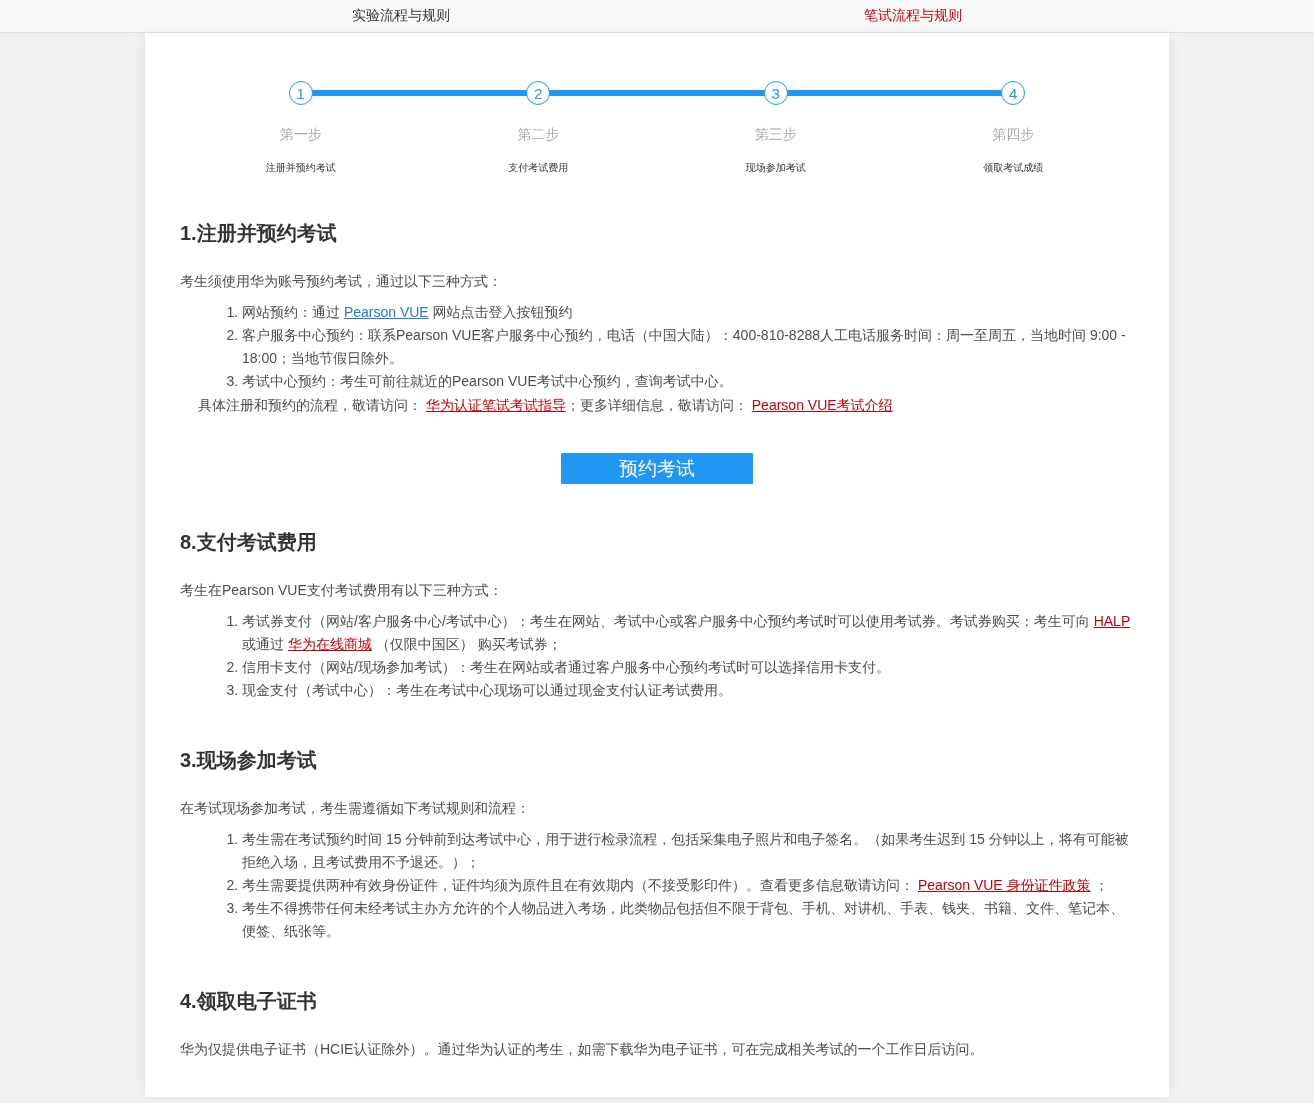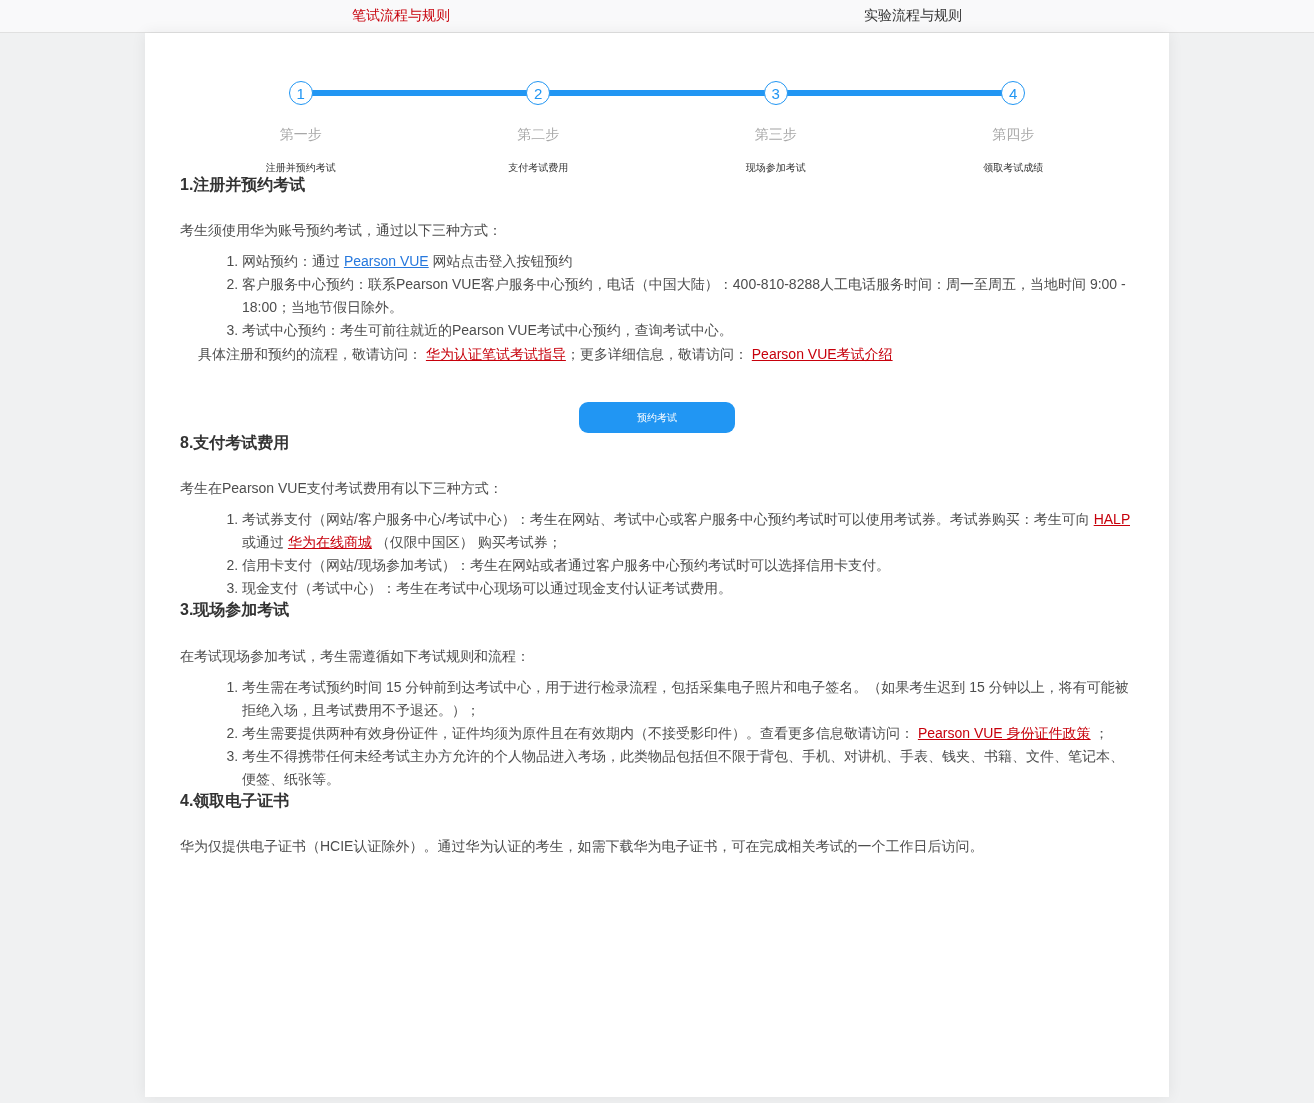--- a/index.html
+++ b/index.html
@@ -41,45 +41,45 @@
   .step-circle{
     width:24px;height:24px;border-radius:50%;background:#fff;
     border:1px solid var(--accent);color:var(--accent);
     display:flex;align-items:center;justify-content:center;
     font-size:15px;line-height:1;
   }
   .step-label{margin-top:21px;font-size:14px;color:var(--step-gray);}
   .step-name{margin-top:17px;font-size:10px;color:var(--text-dark);}
   
   .section h2{
-    font-size:16px;font-weight:bold;color:var(--text-dark);
+    margin-top:46px;font-size:20px;font-weight:bold;color:var(--text-dark);
     line-height:1.2;
   }
   .section .intro{margin-top:25px;font-size:14px;line-height:23px;color:var(--text-body);}
   .section ol{margin-top:8px;padding-left:35px;font-size:14px;color:var(--text-body);}
   .section ol li{line-height:23px;margin-left:27px;}
   .notice,.guide{font-size:14px;line-height:23px;margin-left:18px;margin-top:1px;}
   .notice{color:var(--brand-red);}
   .seg-red{color:var(--brand-red);}
   a.seg-blue-link{color:var(--link-blue);text-decoration:underline;cursor:pointer;}
   a.seg-red-link{color:var(--brand-red);text-decoration:underline;cursor:pointer;}
   .btn-row{text-align:center;margin-top:36px;}
   .btn{
     display:inline-block;border:none;background:var(--accent);color:#ffffff;
-    font-size:10px;height:31px;padding:0 58px;line-height:31px;cursor:pointer;
-    font-family:inherit;border-radius:9px;
+    font-size:19px;height:31px;padding:0 58px;line-height:31px;cursor:pointer;
+    font-family:inherit;border-radius:1px;
   }
 </style>
 </head>
 <body>
 
 <div class="topbar">
   <div class="topbar-inner">
+    <div class="tab">实验流程与规则</div>
     <div class="tab active">笔试流程与规则</div>
-    <div class="tab">实验流程与规则</div>
   </div>
 </div>
 
 <div class="card">
 
   <div class="stepper">
     <div class="step-line"></div>
     <div class="step">
       <div class="step-circle">1</div>
       <div class="step-label">第一步</div>

